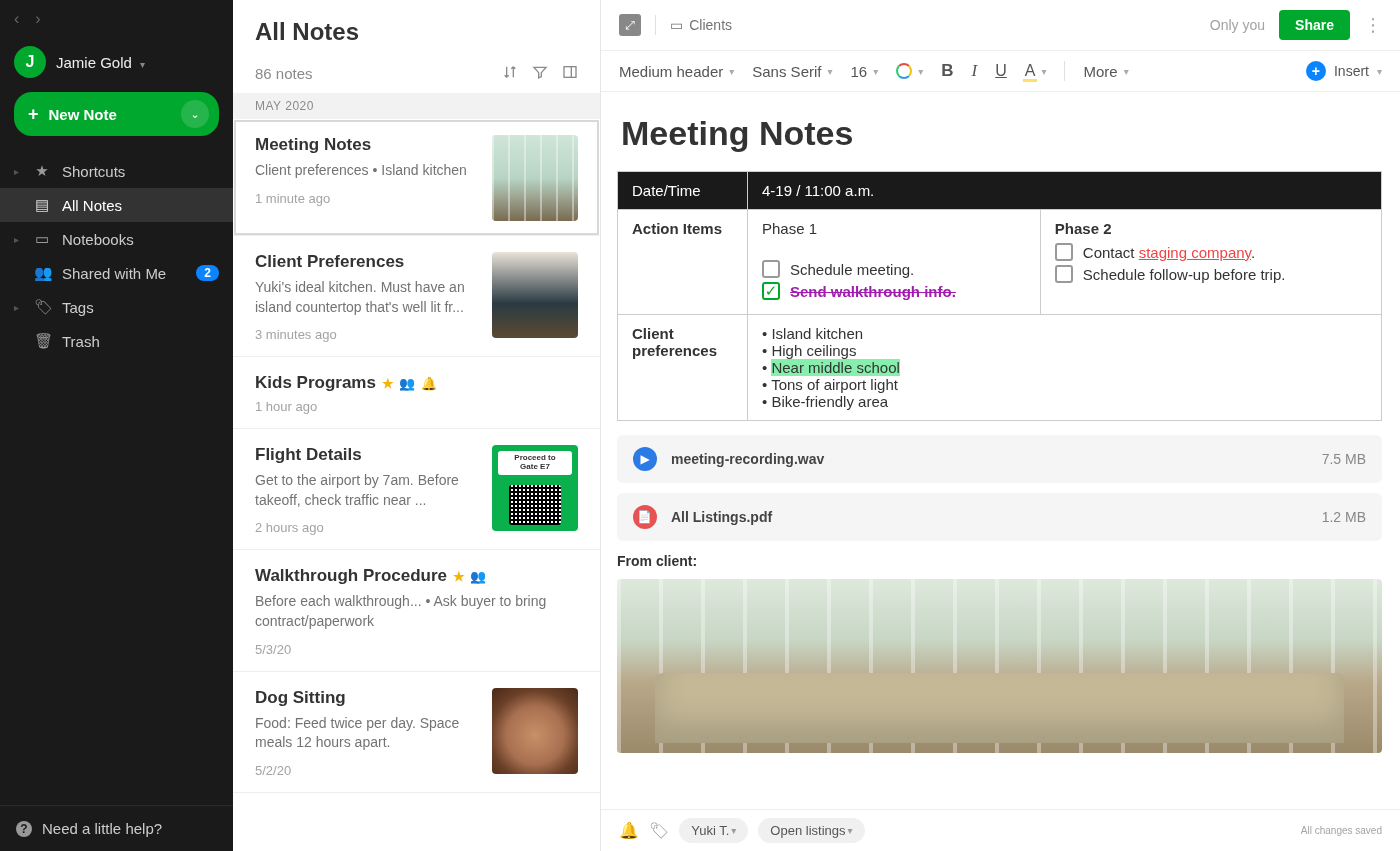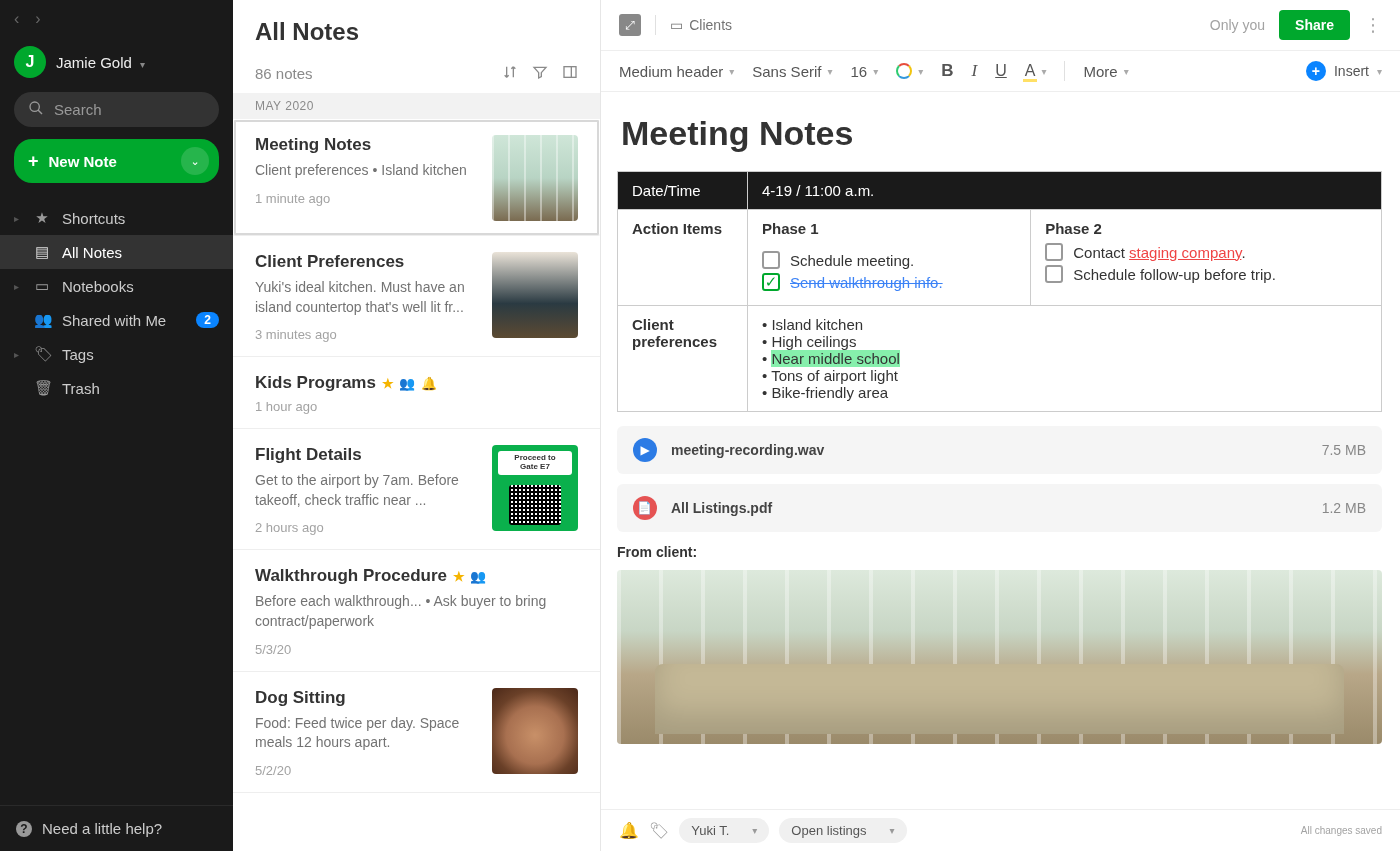--- a/index.html
+++ b/index.html
@@ -81,68 +81,59 @@
 
 .content { flex: 1; overflow: hidden; padding: 0 18px 0 16px; }
 .doc-title { font-size: 34px; font-weight: 600; color: #333; margin: 22px 0 18px 4px; }
 .tbl { width: 100%; border-collapse: collapse; border: 1px solid #ccc; margin-bottom: 14px; }
 .tbl th, .tbl td { border: 1px solid #ccc; padding: 10px 14px; text-align: left; vertical-align: top; font-size: 15px; }
 .tbl thead th { background: #1a1a1a; color: #fff; font-weight: 400; }
 .tbl .row-h { font-weight: 600; width: 130px; }
 .chk { display: flex; align-items: center; gap: 10px; margin: 4px 0; }
 .chk .box { width: 18px; height: 18px; border: 2px solid #999; border-radius: 3px; display: inline-flex; align-items: center; justify-content: center; flex-shrink: 0; }
 .chk.done .box { border-color: #00a82d; color: #00a82d; }
-.chk.done .txt { text-decoration: line-through; color: #3b82f6; }
+.chk.done .txt { text-decoration: line-through; color: #a21caf; font-weight: bold; }
 .link { color: #ef4444; text-decoration: underline; }
 .bullets { list-style: none; }
 .bullets li::before { content: "• "; }
 .hl { background: #86efac; }
 
 .attach { background: #f5f5f5; border-radius: 6px; display: flex; align-items: center; padding: 12px 16px; margin-bottom: 10px; gap: 14px; }
 .attach .aicon { width: 24px; height: 24px; border-radius: 50%; display: flex; align-items: center; justify-content: center; color: #fff; font-size: 12px; }
 .attach .aicon.audio { background: #2c7be5; }
 .attach .aicon.pdf { background: #e55353; }
 .attach .aname { flex: 1; font-weight: 600; color: #444; }
 .attach .asize { color: #888; font-size: 14px; }
 
 .from-client { font-weight: 700; color: #333; margin: 12px 0 10px; }
 .big-img { width: 100%; height: 174px; border-radius: 4px; background: linear-gradient(180deg, #dde9dc 0%, #c8d6c5 35%, #b8a788 60%, #9a8a6a 100%); position: relative; overflow: hidden; }
 .big-img::before { content:""; position:absolute; inset:0; background: repeating-linear-gradient(90deg, rgba(255,255,255,.35) 0 4px, transparent 4px 42px); }
 .big-img::after { content:""; position:absolute; left:5%; right:5%; bottom:10px; height:70px; background:#c4b896; border-radius:8px 8px 0 0; box-shadow: inset 0 -20px 30px rgba(0,0,0,.15); }
 
 .ed-foot { border-top: 1px solid #eee; padding: 8px 18px; display: flex; align-items: center; gap: 10px; color: #888; }
 .ed-foot .fic { cursor: pointer; font-size: 16px; color: #999; }
-.pill { background: #f0f0f0; border-radius: 14px; padding: 5px 12px; font-size: 13px; color: #555; display: flex; align-items: center; gap: 23px; cursor: pointer; }
+.pill { background: #f0f0f0; border-radius: 14px; padding: 5px 12px; font-size: 13px; color: #555; display: flex; align-items: center; gap: 2px; cursor: pointer; }
 .ed-foot .spacer { flex: 1; }
 .saved { color: #a3a3a3; font-size: 10px; }
 </style>
 </head>
 <body>
 
 <div class="sidebar">
   <div class="sidebar-top">
     <div class="nav-arrows">
       <span>‹</span>
       <span>›</span>
     </div>
     <div class="user-row">
       <div class="avatar">J</div>
       <div class="user-name">
         <span>Jamie Gold</span>
         <span class="caret">▾</span>
       </div>
-    </div>
-    <div class="search-bar">
-      <span class="ic">
-        <svg width="16" height="16" viewBox="0 0 24 24" fill="none" stroke="currentColor" stroke-width="2">
-            <circle cx="10" cy="10" r="7"></circle>
-            <line x1="21" y1="21" x2="15" y2="15"></line>
-          </svg>
-      </span>
-      <span class="ph">Search</span>
     </div>
     <div class="new-note">
       <span class="plus">+</span>
       <span class="lbl">New Note</span>
       <span class="drop">⌄</span>
     </div>
   </div>
   <div class="nav">
     <div class="nav-item">
       <span class="disclose">▸</span>
@@ -330,21 +321,21 @@
       <thead>
         <tr>
           <th>Date/Time</th>
           <th colspan="2">4-19 / 11:00 a.m.</th>
         </tr>
       </thead>
       <tbody>
         <tr>
           <td class="row-h">Action Items</td>
           <td>
-            <div style="font-weight:700;margin-bottom:14px">Phase 1</div>
+            <div style="font-weight:400;margin-bottom:23px">Phase 1</div>
             <div class="chk">
                 <span class="box"></span>
                 <span class="txt">Schedule meeting.</span>
               </div>
             <div class="chk done">
                 <span class="box">✓</span>
                 <span class="txt">Send walkthrough info.</span>
               </div>
           </td>
           <td>

